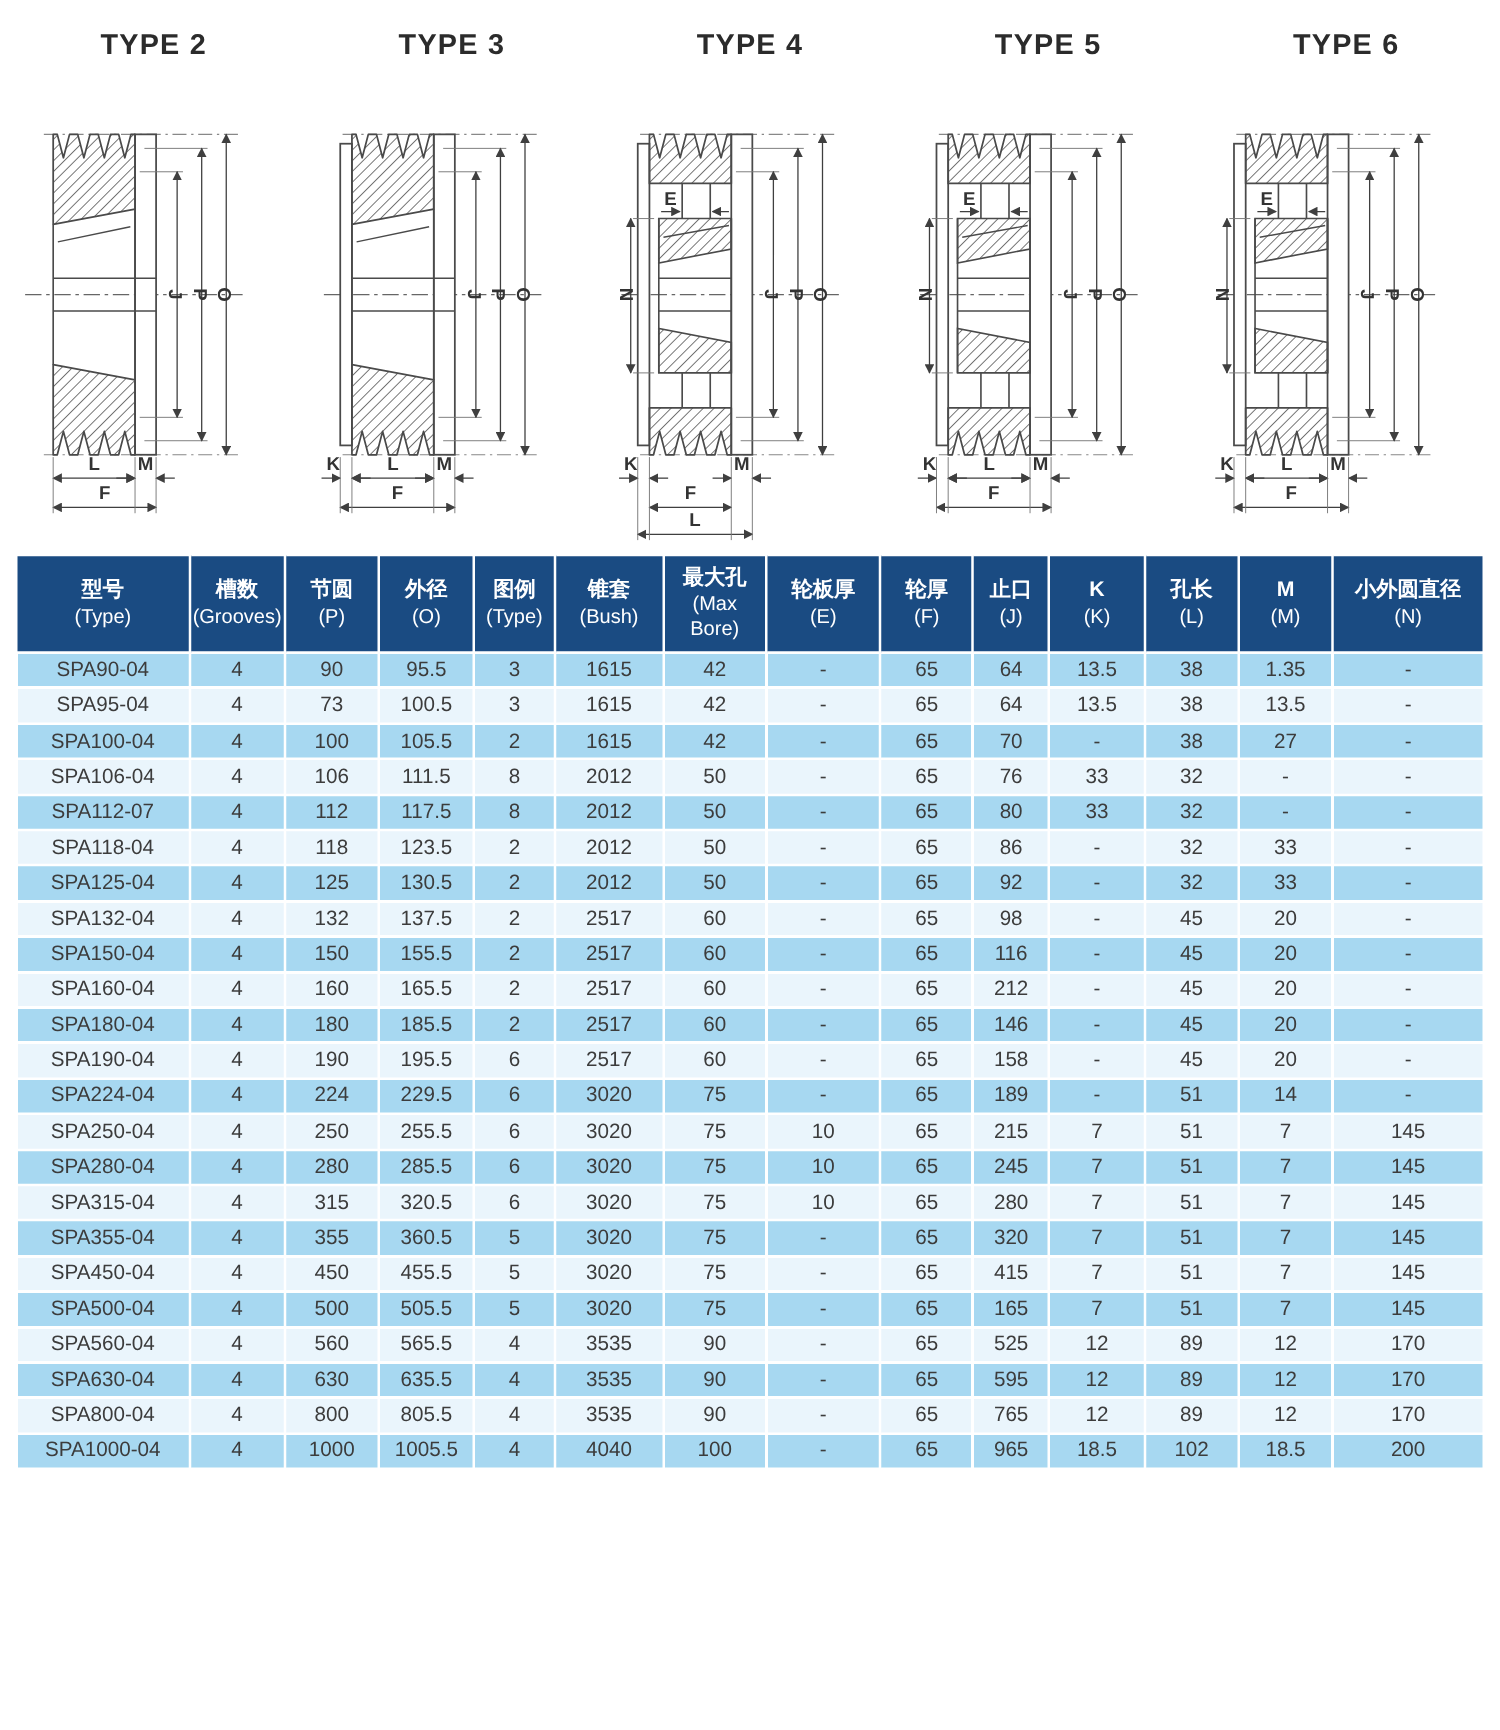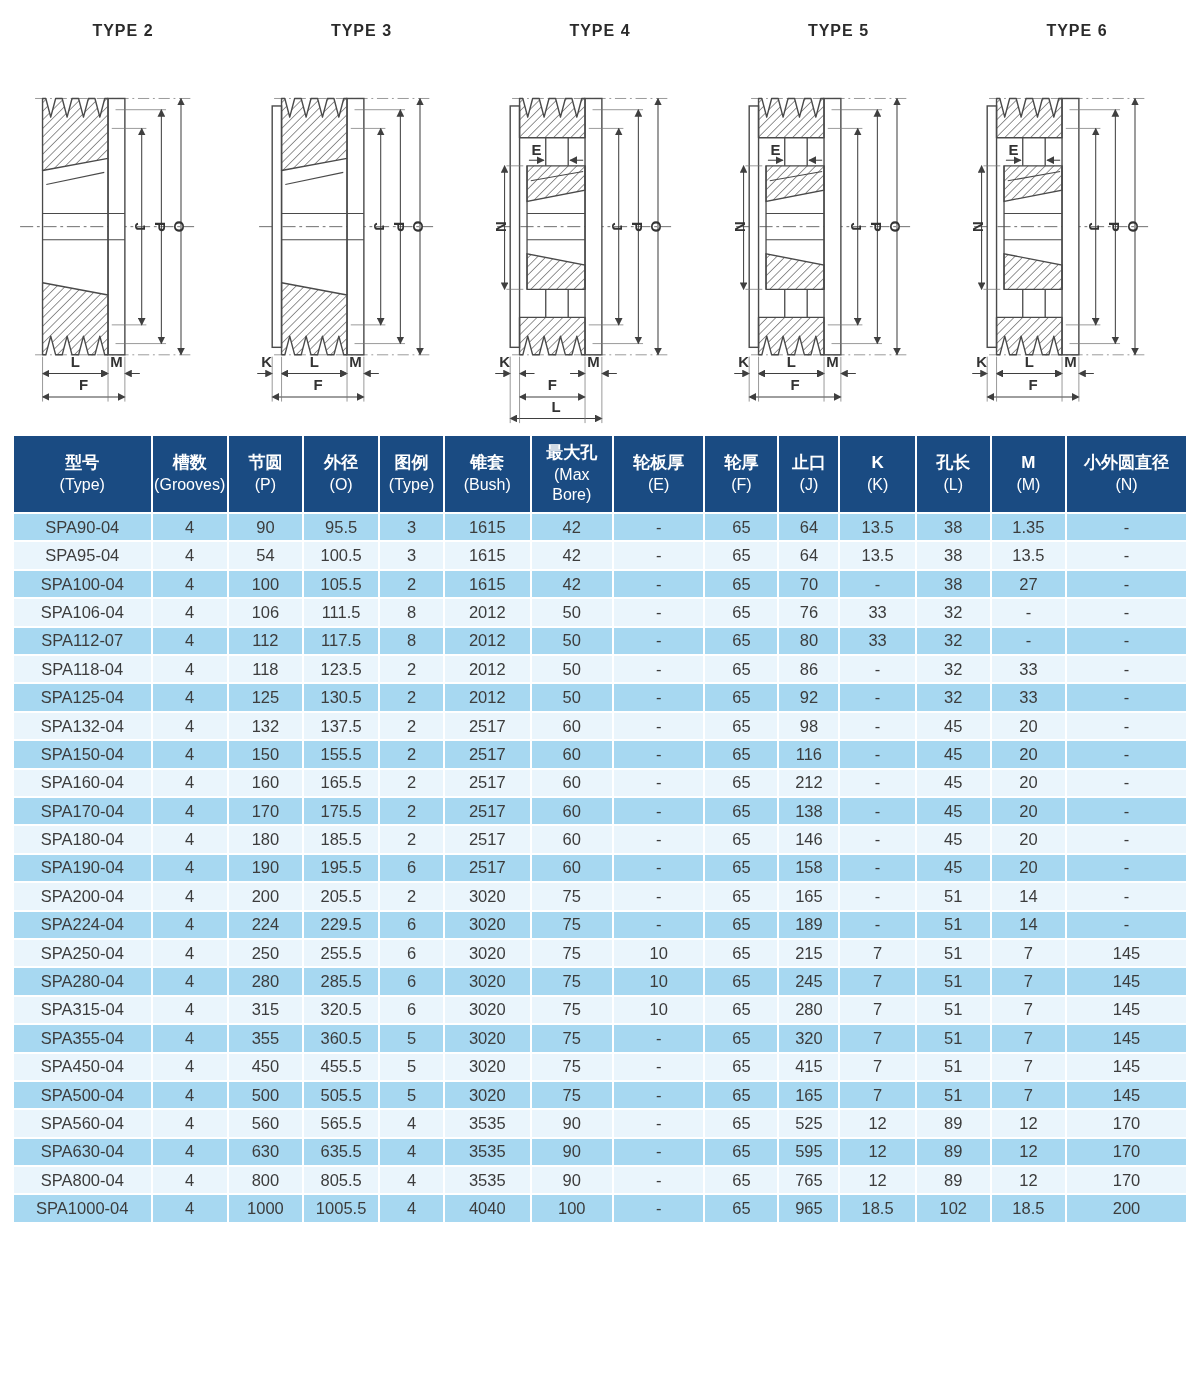--- a/index.html
+++ b/index.html
@@ -1,20 +1,20 @@
 <!DOCTYPE html>
 <html><head>
 <meta charset="utf-8">
 <style>
   html,body{margin:0;padding:0;background:#fff;}
   body{width:1200px;font-family:"Liberation Sans","DejaVu Sans",sans-serif;}
   .page{width:1200px;height:1384px;background:#fff;overflow:hidden;}
   .diagrams{display:flex;justify-content:space-between;padding:10px 4px 2px;}
   .diagram{width:238px;display:flex;flex-direction:column;align-items:center;}
-  .diagram-title{font-size:16px;font-weight:700;color:#2b2b2b;letter-spacing:1px;margin:12px 0 0;}
+  .diagram-title{font-size:23px;font-weight:700;color:#2b2b2b;letter-spacing:1px;margin:12px 0 0;}
   svg.pulley{display:block;}
   .table-wrap{padding:0 12px;}
   table{width:100%;border-collapse:collapse;table-layout:fixed;}
   thead th{background:#1a4b82;color:#fff;border:2px solid #fff;padding:6px 1px 7px;vertical-align:middle;text-align:center;}
   thead th .zh{display:block;font-size:17px;font-weight:700;line-height:1.3;}
   thead th .en{display:block;font-size:16px;font-weight:400;line-height:1.25;margin-top:1px;}
   tbody td{border:2px solid #fff;text-align:center;font-size:16.5px;color:#3c3c3c;height:26.4px;padding:0;white-space:nowrap;overflow:hidden;}
   tbody tr:nth-child(odd){background:#a7d8f1;}
   tbody tr:nth-child(even){background:#eaf5fc;}
 </style>
@@ -394,21 +394,21 @@
             <td>65</td>
             <td>64</td>
             <td>13.5</td>
             <td>38</td>
             <td>1.35</td>
             <td>-</td>
           </tr>
           <tr>
             <td>SPA95-04</td>
             <td>4</td>
-            <td>54</td>
+            <td>73</td>
             <td>100.5</td>
             <td>3</td>
             <td>1615</td>
             <td>42</td>
             <td>-</td>
             <td>65</td>
             <td>64</td>
             <td>13.5</td>
             <td>38</td>
             <td>13.5</td>
@@ -536,36 +536,20 @@
             <td>60</td>
             <td>-</td>
             <td>65</td>
             <td>212</td>
             <td>-</td>
             <td>45</td>
             <td>20</td>
             <td>-</td>
           </tr>
           <tr>
-            <td>SPA170-04</td>
-            <td>4</td>
-            <td>170</td>
-            <td>175.5</td>
-            <td>2</td>
-            <td>2517</td>
-            <td>60</td>
-            <td>-</td>
-            <td>65</td>
-            <td>138</td>
-            <td>-</td>
-            <td>45</td>
-            <td>20</td>
-            <td>-</td>
-          </tr>
-          <tr>
             <td>SPA180-04</td>
             <td>4</td>
             <td>180</td>
             <td>185.5</td>
             <td>2</td>
             <td>2517</td>
             <td>60</td>
             <td>-</td>
             <td>65</td>
             <td>146</td>
@@ -581,36 +565,20 @@
             <td>195.5</td>
             <td>6</td>
             <td>2517</td>
             <td>60</td>
             <td>-</td>
             <td>65</td>
             <td>158</td>
             <td>-</td>
             <td>45</td>
             <td>20</td>
-            <td>-</td>
-          </tr>
-          <tr>
-            <td>SPA200-04</td>
-            <td>4</td>
-            <td>200</td>
-            <td>205.5</td>
-            <td>2</td>
-            <td>3020</td>
-            <td>75</td>
-            <td>-</td>
-            <td>65</td>
-            <td>165</td>
-            <td>-</td>
-            <td>51</td>
-            <td>14</td>
             <td>-</td>
           </tr>
           <tr>
             <td>SPA224-04</td>
             <td>4</td>
             <td>224</td>
             <td>229.5</td>
             <td>6</td>
             <td>3020</td>
             <td>75</td>

